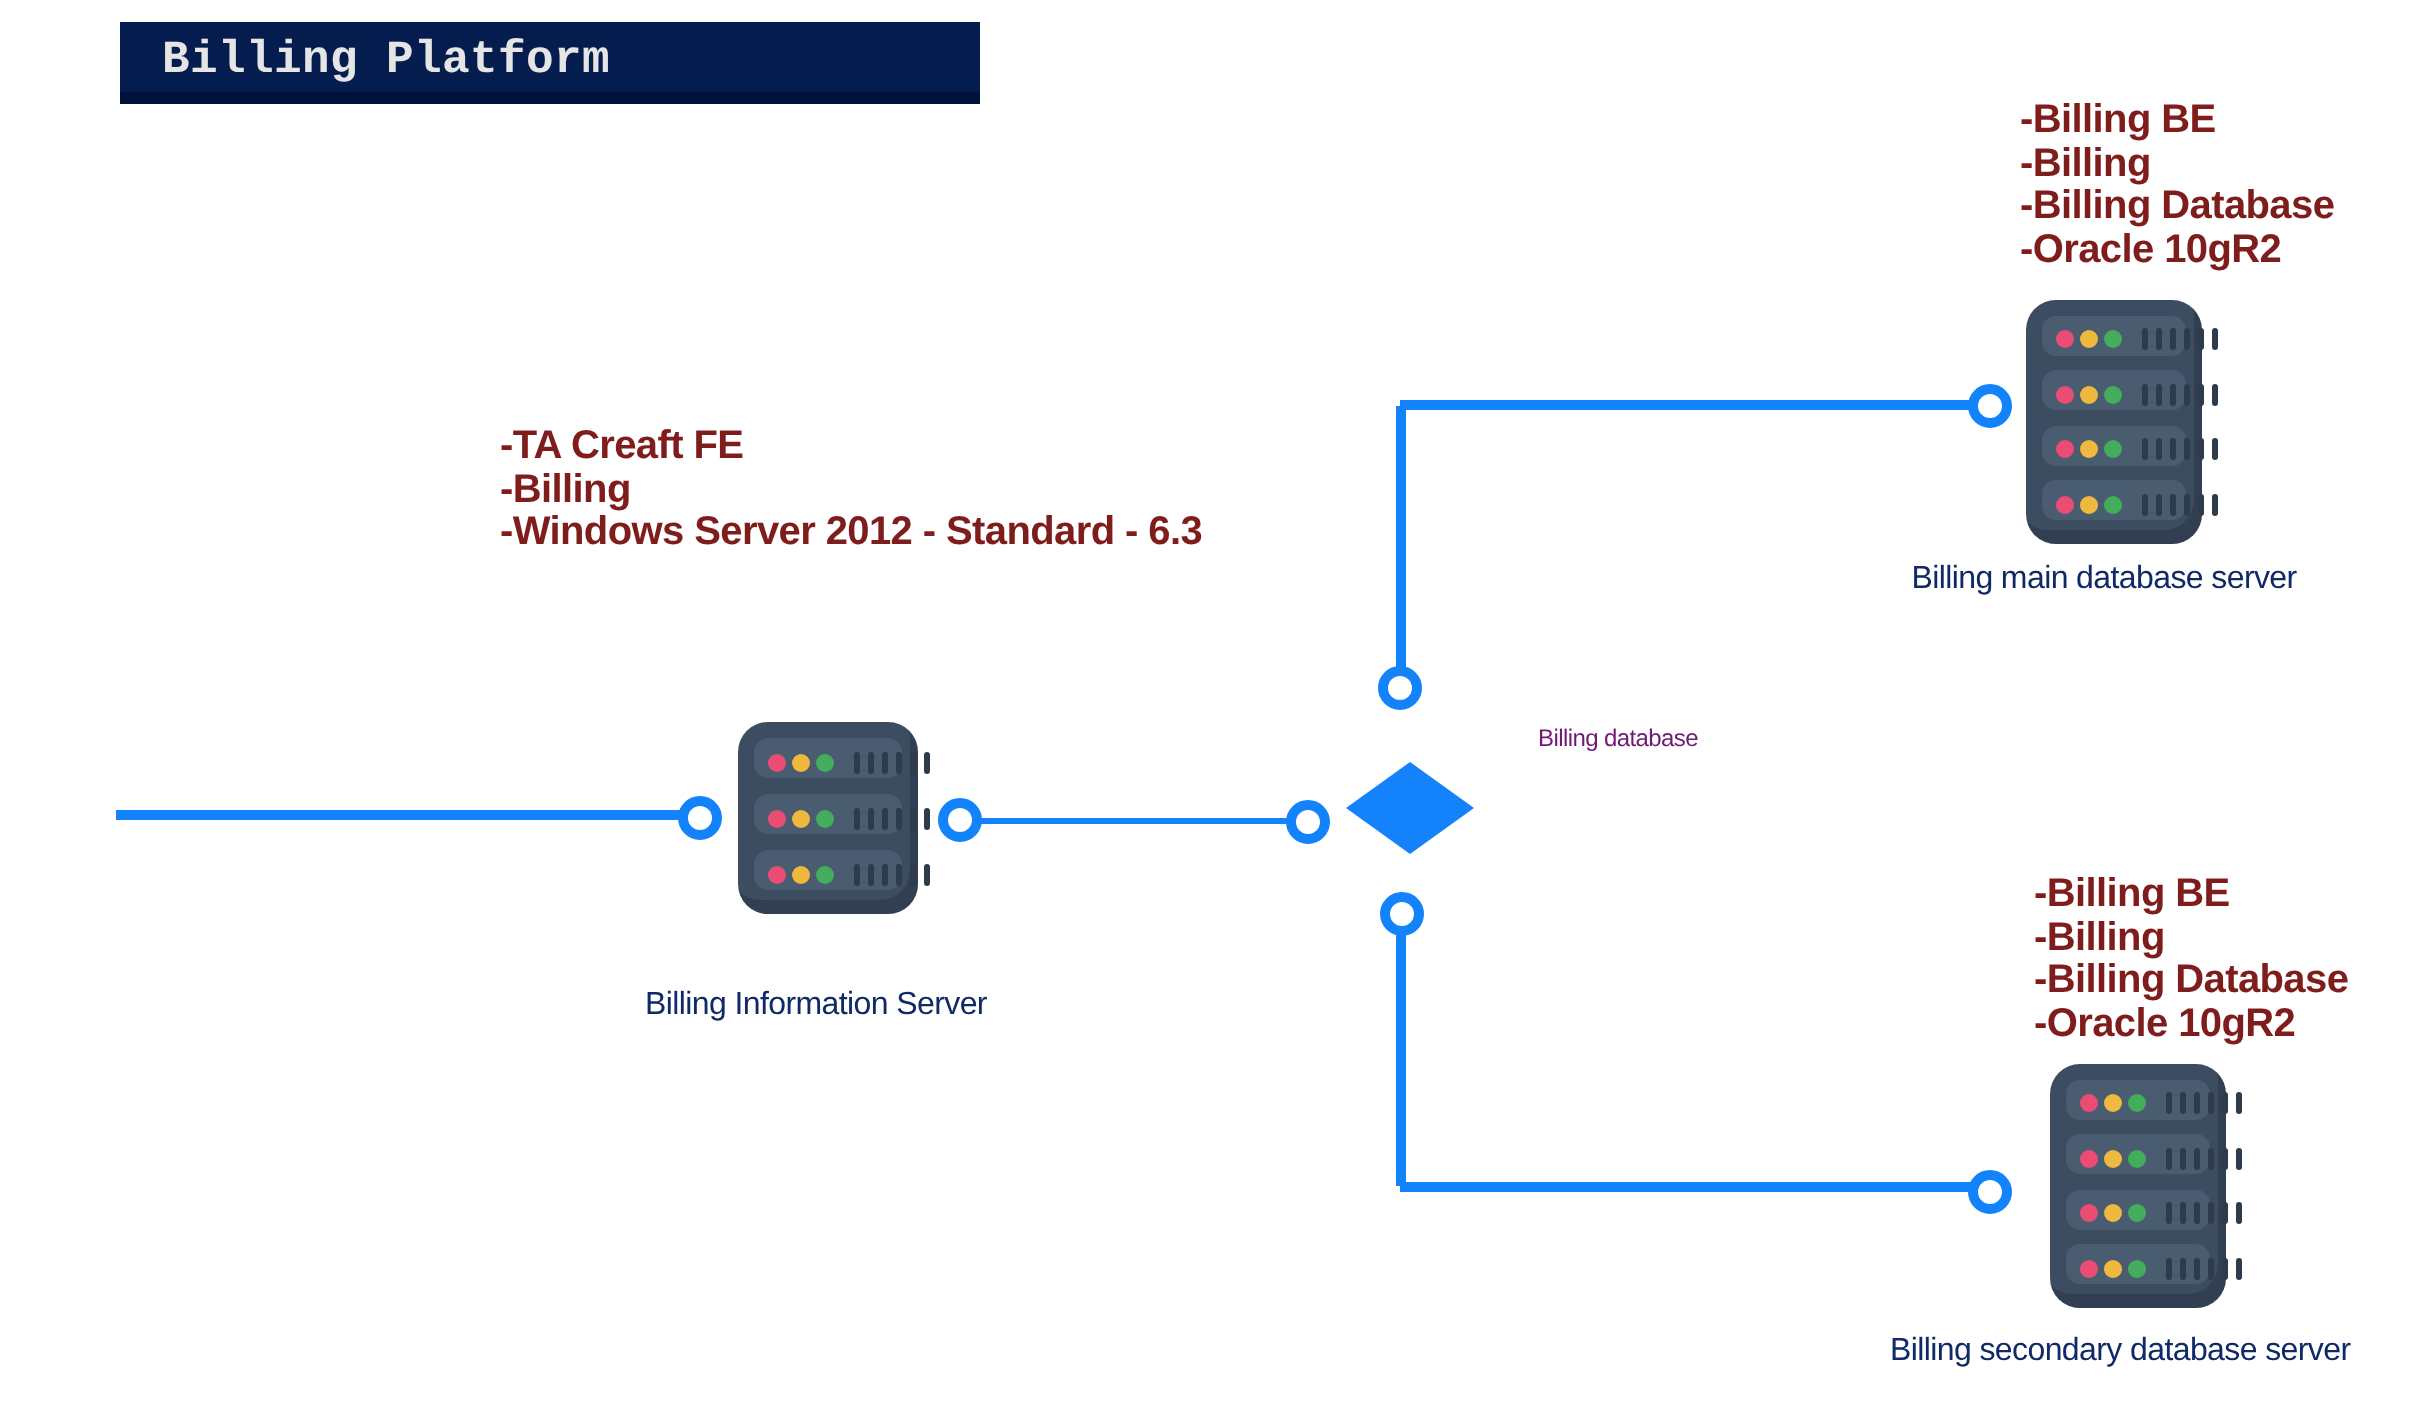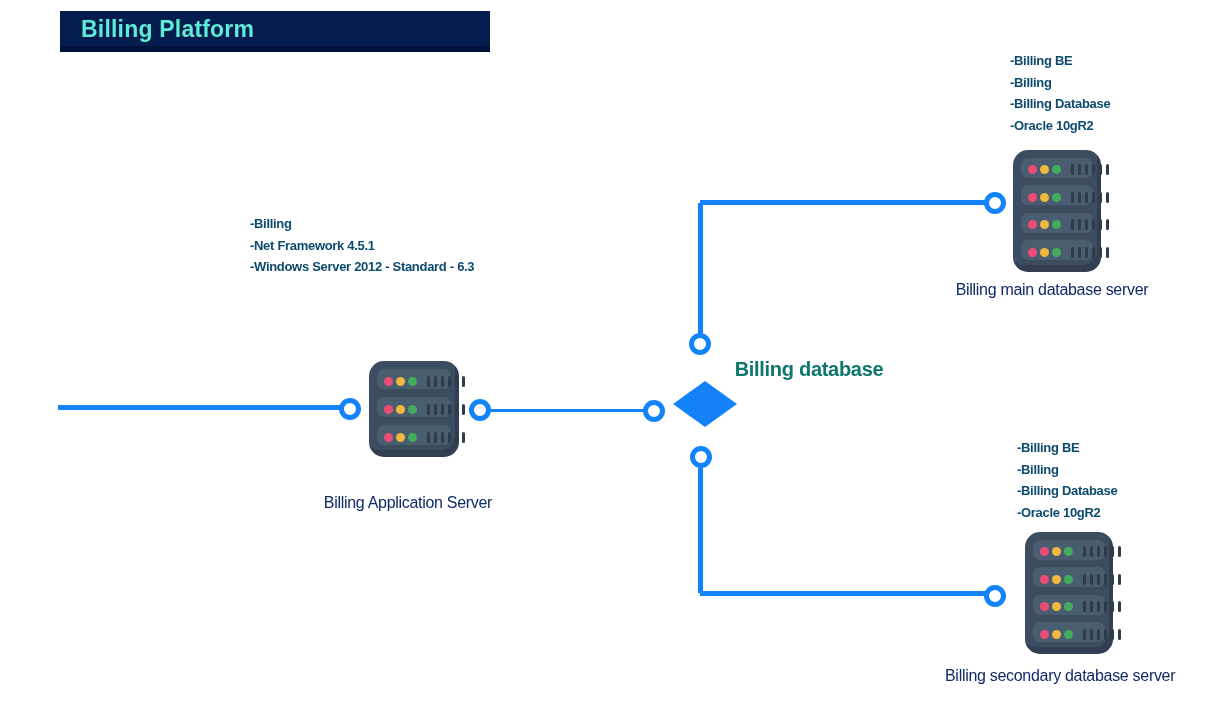--- a/index.html
+++ b/index.html
@@ -13,23 +13,24 @@
   .abs { position: absolute; }
 
   
   .banner {
     left: 60px; top: 11px; width: 430px; height: 41px;
     background: #041c4e;
     box-shadow: inset 0 -6px 0 #01123a;
     display: flex; align-items: center;
   }
   .banner-title {
-    color: #5eead4; font-size: 23px; font-weight: bold;
+    color: #e5e5e5; font-size: 23px; font-weight: bold;
     padding-left: 21px; letter-spacing: 0.2px;
     margin-top: -4px;
+    font-family: Liberation Mono, monospace;
   }
 
   
   .line { background: #1283fa; }
   .ring {
     width: 12px; height: 12px;
     border: 5px solid #1283fa; border-radius: 50%;
     background: transparent;
   }
   .diamond {
@@ -54,51 +55,51 @@
   }
   .dot { width: 9px; height: 9px; border-radius: 50%; margin-right: 3px; flex: none; }
   .dp { background: #ea4c74; }
   .dy { background: #efb83e; }
   .dg { background: #43ad5c; }
   .vent { width: 3px; height: 11px; border-radius: 2px; background: #2e3b4a; margin-left: 4px; flex: none; }
   .vent:nth-of-type(4) { margin-left: 7px; }
 
   
   .ann {
-    color: #0c4a6e; font-size: 13px; font-weight: bold;
+    color: #7f1d1d; font-size: 20px; font-weight: bold;
     line-height: 21.5px; letter-spacing: -0.3px; white-space: nowrap;
   }
   .node-label {
     color: #102a67; font-size: 16px; font-weight: normal;
     letter-spacing: -0.3px; white-space: nowrap;
   }
   .center { text-align: center; }
   .lb-label {
     left: 718px; top: 358px; width: 182px;
-    color: #0f766e; font-size: 20px; font-weight: bold;
+    color: #701a75; font-size: 12px; font-weight: normal;
     line-height: 23px; letter-spacing: -0.3px; text-align: center;
   }
 </style>
 </head>
 <body>
 
 <div class="abs banner">
   <div class="banner-title">Billing Platform</div>
 </div>
 
 <div class="abs" style="left:1010px; top:50px;">
   <div class="ann">-Billing BE</div>
   <div class="ann">-Billing</div>
   <div class="ann">-Billing Database</div>
   <div class="ann">-Oracle 10gR2</div>
 </div>
 
 <div class="abs" style="left:250px; top:213px;">
+  <div class="ann">-TA Creaft FE</div>
   <div class="ann">-Billing</div>
-  <div class="ann">-Net Framework 4.5.1</div>
   <div class="ann">-Windows Server 2012 - Standard - 6.3</div>
 </div>
 
 <div class="abs" style="left:1017px; top:437px;">
   <div class="ann">-Billing BE</div>
   <div class="ann">-Billing</div>
   <div class="ann">-Billing Database</div>
   <div class="ann">-Oracle 10gR2</div>
 </div>
 
@@ -150,21 +151,21 @@
       <i class="dot dy"></i>
       <i class="dot dg"></i>
       <i class="vent"></i>
       <i class="vent"></i>
       <i class="vent"></i>
       <i class="vent"></i>
       <i class="vent"></i>
       <i class="vent"></i>
     </div>
 </div>
-<div class="abs node-label center" style="left:288px; top:494px; width:240px;">Billing Application Server</div>
+<div class="abs node-label center" style="left:288px; top:494px; width:240px;">Billing Information Server</div>
 
 <div class="abs server" style="left:1013px; top:150px; width:88px; height:122px;">
   <div class="srow">
       <i class="dot dp"></i>
       <i class="dot dy"></i>
       <i class="dot dg"></i>
       <i class="vent"></i>
       <i class="vent"></i>
       <i class="vent"></i>
       <i class="vent"></i>

